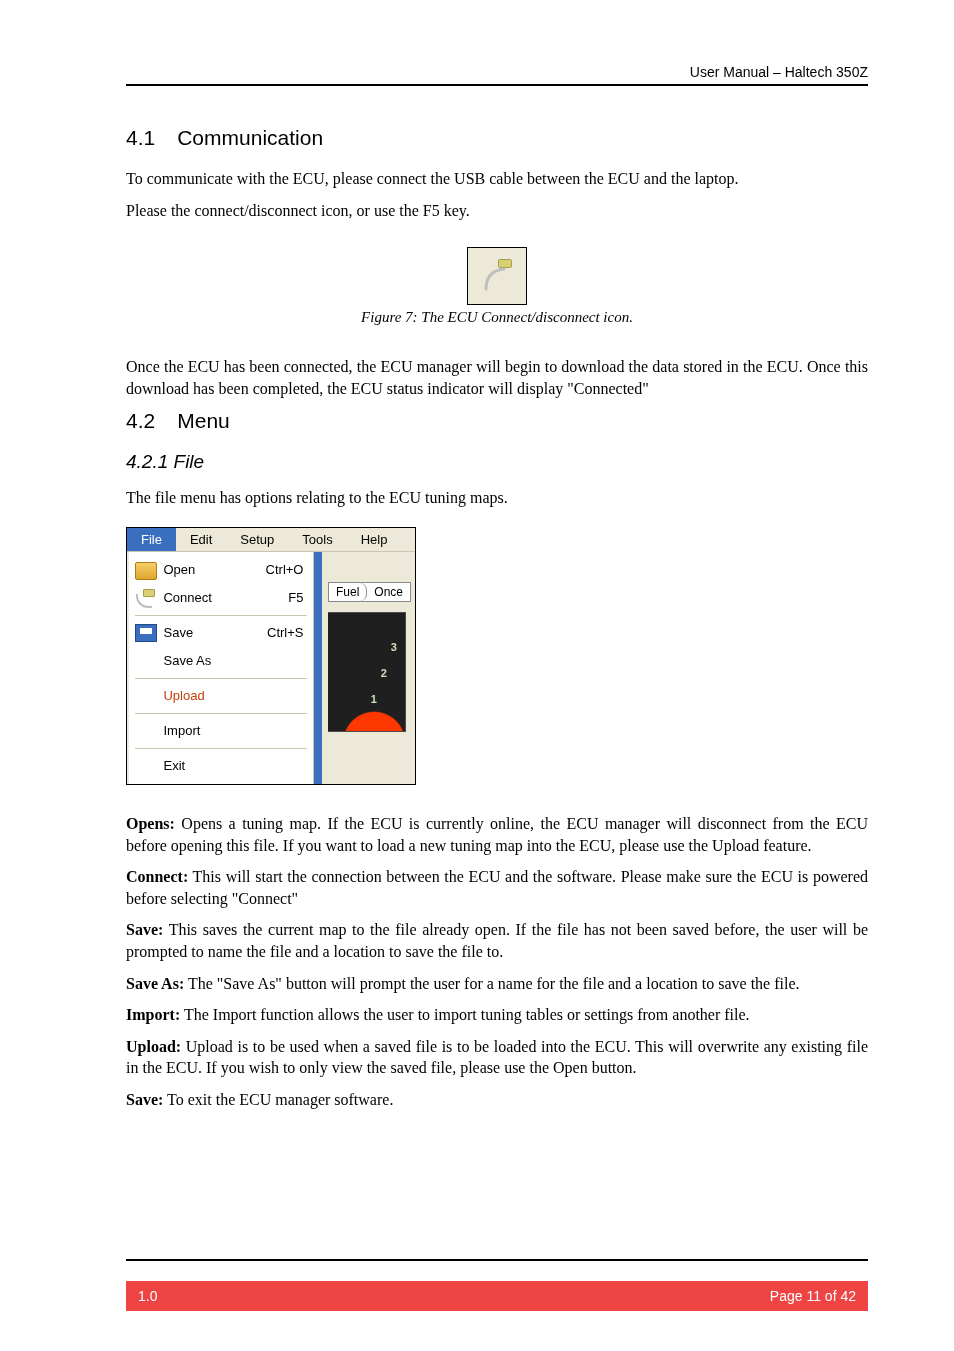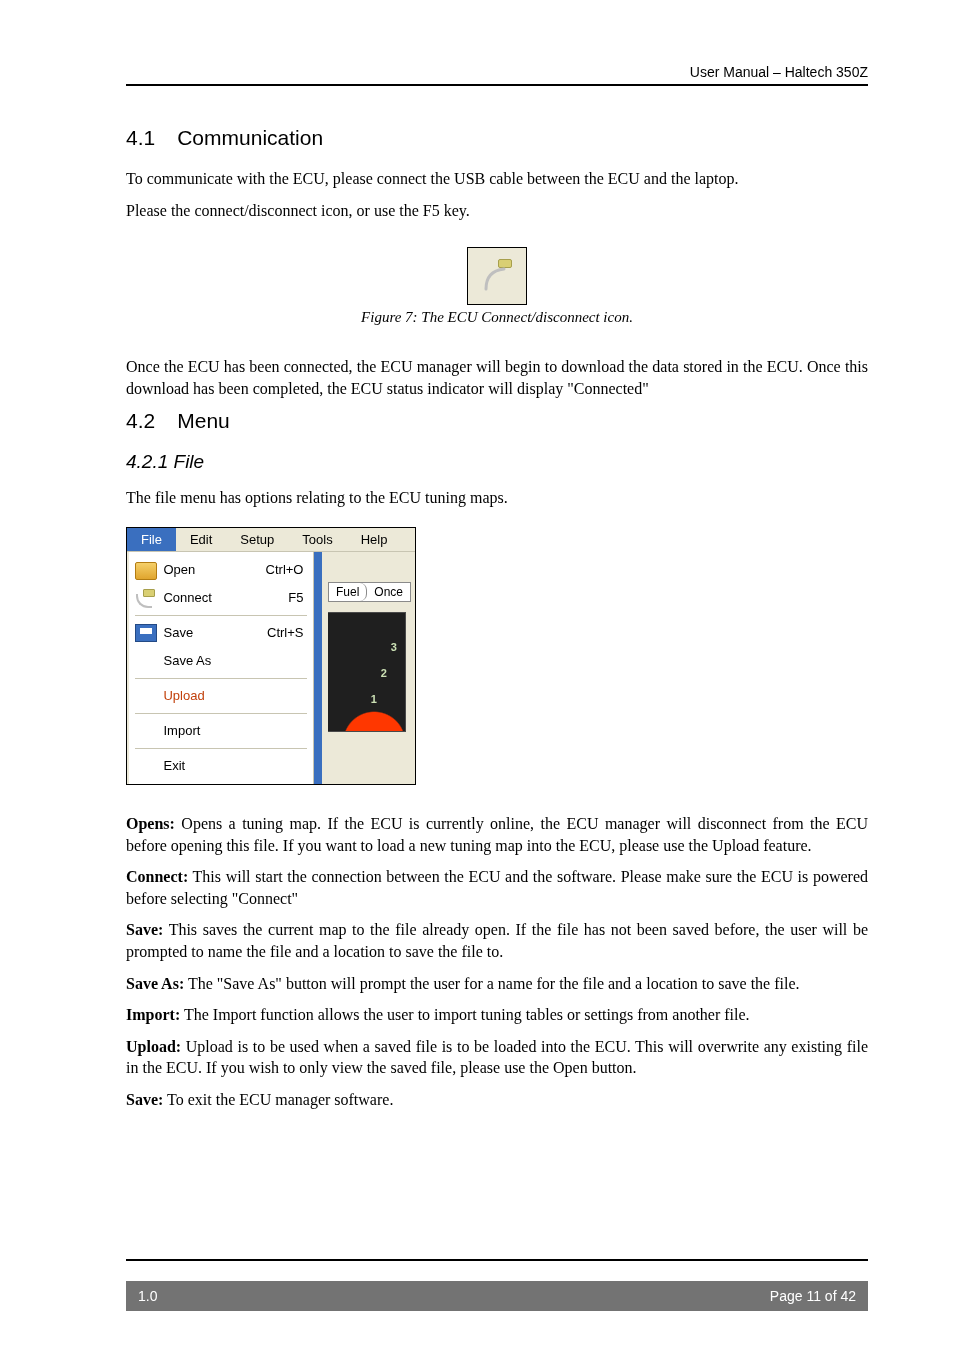--- a/index.html
+++ b/index.html
@@ -241,21 +241,21 @@
     font-size: 11px;
     font-weight: 700;
   }
   .content-flex { flex: 1; }
   .footer {
     display: flex;
     justify-content: space-between;
     font-family: Arial, Helvetica, sans-serif;
     font-size: 14px;
     color: #fff;
-    background: #737373;
+    background: #ef4444;
     padding: 7px 12px;
     margin-top: 14px;
   }
 </style>
 </head>
 <body>
 
 <div class="page">
 
   <div class="header-area">

